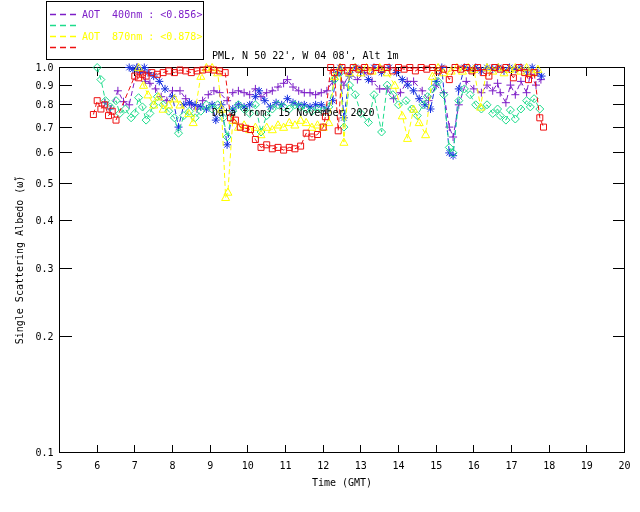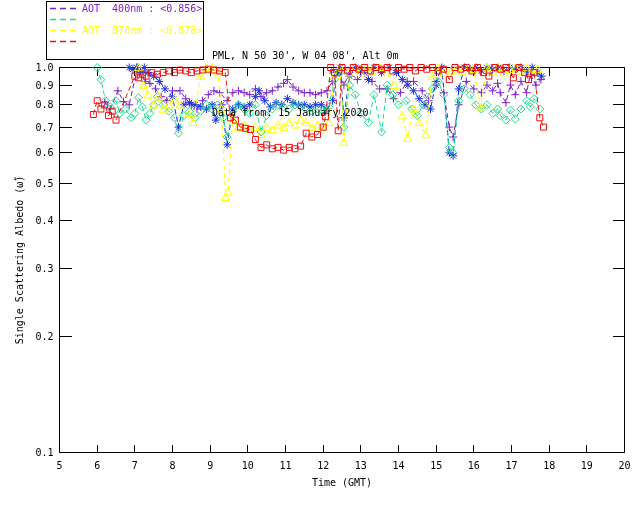--- a/index.html
+++ b/index.html
@@ -4,21 +4,21 @@
 <style>
   html,body{margin:0;padding:0;background:#ffffff;}
   #screen{
     position:relative;width:640px;height:512px;background:#ffffff;overflow:hidden;
     font-family:"DejaVu Sans Mono",monospace;color:#000;
   }
   #chart-svg{position:absolute;left:0;top:0;}
   #legend-box{
     position:absolute;left:46px;top:1px;width:158px;height:59px;
     border:1px solid #000;background:#fff;box-sizing:border-box;
-    display:flex;flex-direction:column;justify-content:flex-start;
+    display:flex;flex-direction:column;justify-content:center;
     padding:1px 2px;z-index:2;
   }
   .legend-row{display:flex;align-items:center;height:11px;}
   .legend-dash{flex:0 0 30px;height:11px;margin-right:3px;}
   .legend-label{font-size:10px;line-height:11px;white-space:pre;letter-spacing:0px;}
   #header-block{
     position:absolute;left:212px;top:8px;z-index:2;
     font-size:10px;line-height:19px;white-space:pre;
   }
   .svg-text{font-family:"DejaVu Sans Mono",monospace;font-size:10px;fill:#000;}
@@ -156,16 +156,16 @@
         <span class="legend-label" style="color: rgb(255, 255, 0);">AOT  870nm : &lt;0.878&gt;</span>
       </div>
       <div class="legend-row">
         <svg class="legend-dash" width="30" height="11">
           <line x1="1" y1="5.5" x2="29" y2="5.5" stroke="#EE1111" stroke-width="1.4" stroke-dasharray="6 4"></line>
         </svg>
       </div>
     </div>
 
   <div id="header-block">
-    <div>PML, N 50 30', W 04 08', Alt 0m</div>
-    <div>Data from: 15 January 2020</div>
+    <div>PML, N 50 22', W 04 08', Alt 1m</div>
+    <div>Data from: 15 November 2020</div>
   </div>
 </div>
 
 </body></html>

